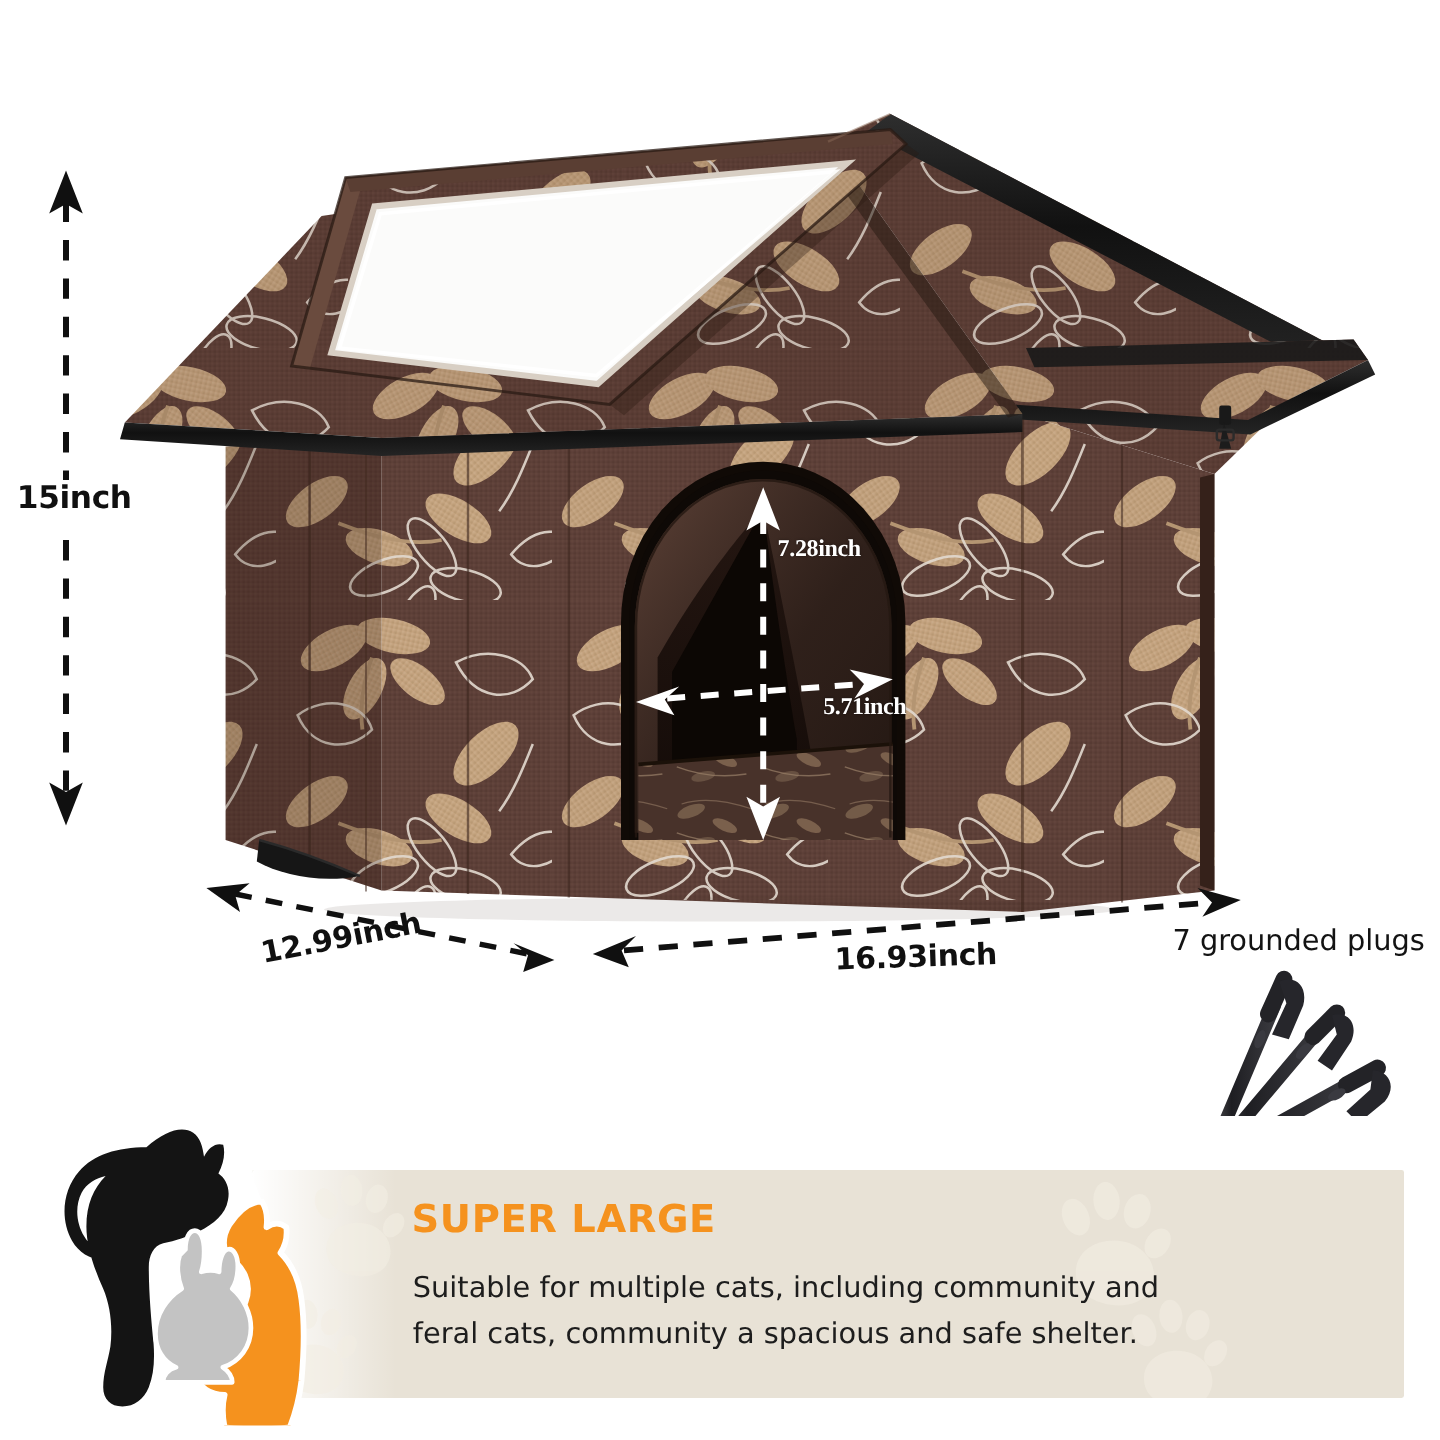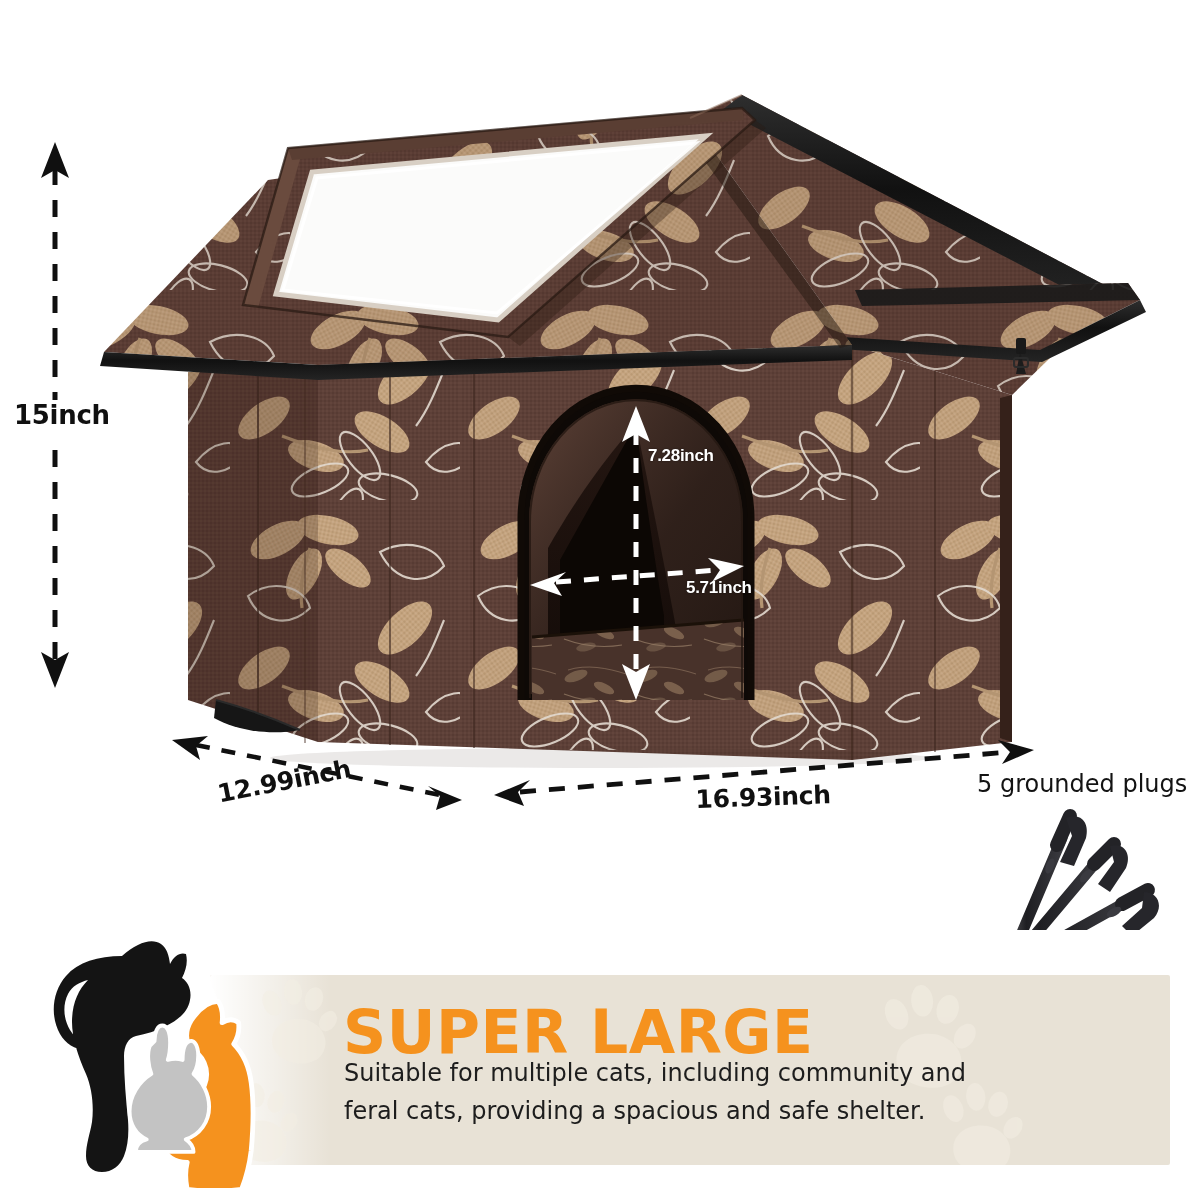--- a/index.html
+++ b/index.html
@@ -20,24 +20,24 @@
     font-weight:bold;
     color:#101010;
     white-space:nowrap;
     letter-spacing:-0.3px;
   }
   .dim-15{font-size:26px;left:14px;top:400px;}
   .dim-1299{font-size:25px;left:215px;top:780px;transform:rotate(-11deg);transform-origin:left top;}
   .dim-1693{font-size:25px;left:695px;top:785px;transform:rotate(-2deg);transform-origin:left top;}
   .dim-white{
     position:absolute;
-    font-family:Liberation Sans, sans-serif;
+    font-family:Liberation Serif, serif;
     font-weight:bold;
     color:#ffffff;
-    font-size:17px;
+    font-size:20px;
     white-space:nowrap;
     letter-spacing:-0.3px;
     text-shadow:0 0 2px rgba(0,0,0,.5);
   }
   .dim-728{left:648px;top:446px;}
   .dim-571{left:686px;top:578px;}
   .plug-label{
     position:absolute;
     font-family:"DejaVu Sans", sans-serif;
     font-size:24px;
@@ -54,21 +54,21 @@
     overflow:hidden;
   }
   .banner-fade{
     position:absolute;left:0;top:0;width:120px;height:100%;
     background:linear-gradient(to right,#ffffff 0%, rgba(232,226,214,0) 100%);
   }
   .banner-title{
     position:absolute;left:133px;top:22px;
     font-family:"DejaVu Sans", sans-serif;
     font-weight:bold;
-    font-size:60px;
+    font-size:32px;
     color:#F5921E;
     letter-spacing:.5px;
     white-space:nowrap;
   }
   .banner-line{
     position:absolute;left:134px;
     font-family:"DejaVu Sans", sans-serif;
     font-size:24px;
     color:#1d1d1d;
     white-space:nowrap;
@@ -314,21 +314,21 @@
       </g>
       <path d="M998 974 L1022 958 L1014 972 Z" fill="#1A1A1E"></path>
     </g>
   </svg>
 
   <div class="dim-label dim-15">15inch</div>
   <div class="dim-label dim-1299">12.99inch</div>
   <div class="dim-label dim-1693">16.93inch</div>
   <div class="dim-white dim-728">7.28inch</div>
   <div class="dim-white dim-571">5.71inch</div>
-  <div class="plug-label">5 grounded plugs</div>
+  <div class="plug-label">7 grounded plugs</div>
 
   <div class="banner">
     <div class="banner-fade"></div>
 
     <svg class="paw" style="left:42px;top:4px;" width="90" height="92" viewBox="0 0 90 92">
       <g fill="#F3EEE3">
         <ellipse cx="20" cy="24" rx="9" ry="13" transform="rotate(-22 20 24)"></ellipse>
         <ellipse cx="41" cy="13" rx="9" ry="13" transform="rotate(-6 41 13)"></ellipse>
         <ellipse cx="62" cy="20" rx="9" ry="12" transform="rotate(16 62 20)"></ellipse>
         <ellipse cx="76" cy="42" rx="8" ry="11" transform="rotate(34 76 42)"></ellipse>
@@ -361,21 +361,21 @@
         <ellipse cx="20" cy="24" rx="9" ry="13" transform="rotate(-22 20 24)"></ellipse>
         <ellipse cx="41" cy="13" rx="9" ry="13" transform="rotate(-6 41 13)"></ellipse>
         <ellipse cx="62" cy="20" rx="9" ry="12" transform="rotate(16 62 20)"></ellipse>
         <ellipse cx="76" cy="42" rx="8" ry="11" transform="rotate(34 76 42)"></ellipse>
         <path d="M46 40 C64 40 76 54 73 68 C70 82 56 86 44 84 C30 82 19 74 20 60 C21 48 32 40 46 40 Z"></path>
       </g>
     </svg>
 
     <div class="banner-title">SUPER LARGE</div>
     <div class="banner-line banner-line1">Suitable for multiple cats, including community and</div>
-    <div class="banner-line banner-line2">feral cats, providing a spacious and safe shelter.</div>
+    <div class="banner-line banner-line2">feral cats, community a spacious and safe shelter.</div>
   </div>
 
   <svg class="abs" style="left:28px;top:938px;" width="270" height="250" viewBox="0 0 270 250">
 
     <g fill="#ffffff">
       <path d="M22 236 C8 200 10 150 30 116 C46 88 62 60 84 38 C104 18 128 6 148 12 C168 18 180 36 186 52 C194 72 200 96 206 116 C216 148 214 200 196 236 Z" opacity="1"></path>
     </g>
 
     <g fill="#141414">
       <path d="M94 18

